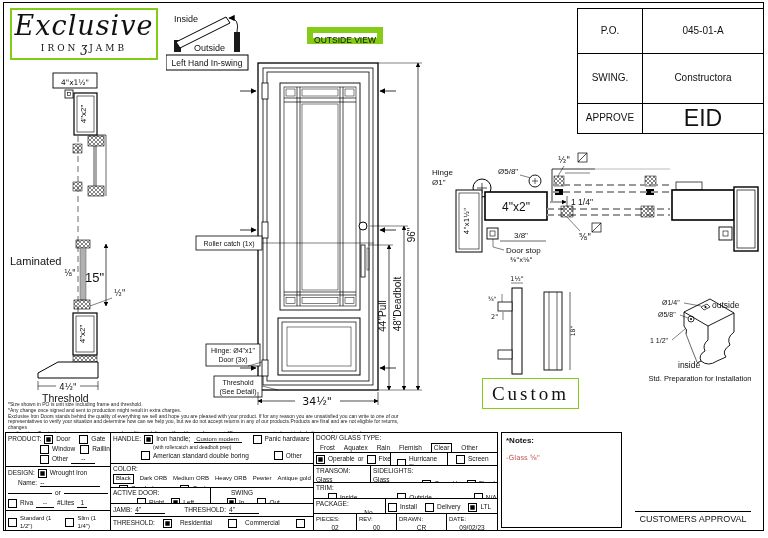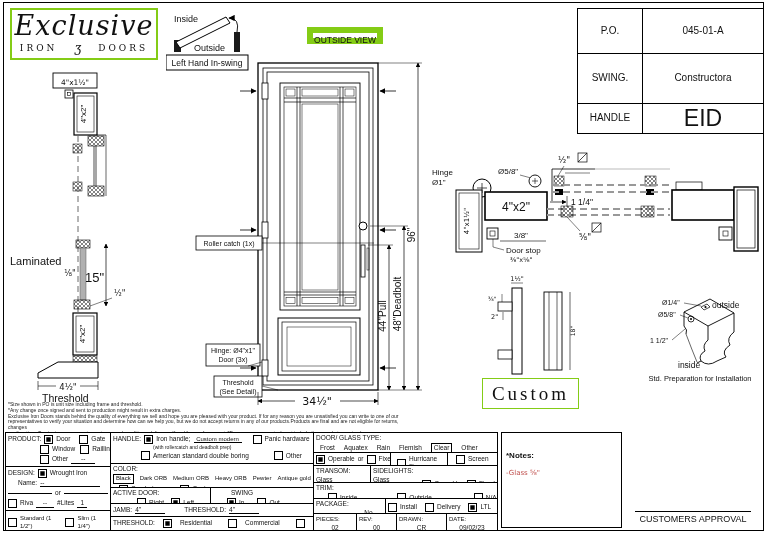--- a/index.html
+++ b/index.html
@@ -25,24 +25,24 @@
 </style>
 </head>
 <body>
 
 <div id="sheet">
 
   <div class="abs" style="left:3px;top:2px;width:761px;height:529px;border:1.5px solid #000;box-sizing:border-box;"></div>
 
   <div class="abs bx" style="left:10px;top:8px;width:148px;height:52px;border-width:2px;text-align:center;">
     <div style="font-family:'DejaVu Serif',serif;font-style:italic;font-size:27px;line-height:30px;margin-top:1px;letter-spacing:1px;">Exclusive</div>
-    <div style="display:flex;justify-content:center;align-items:center;gap:17px;font-family:'DejaVu Serif',serif;font-size:9px;letter-spacing:3px;">
+    <div style="display:flex;justify-content:center;align-items:center;gap:2px;font-family:'DejaVu Serif',serif;font-size:9px;letter-spacing:3px;">
       <span>IRON</span>
       <span style="font-style:italic;font-size:12px;letter-spacing:0;">ʒ</span>
-      <span>DOORS</span>
+      <span>JAMB</span>
     </div>
   </div>
 
   <svg class="abs" style="left:166px;top:8px;" width="84" height="72" viewBox="0 0 84 72">
     <defs>
       <pattern id="xh" width="4" height="4" patternUnits="userSpaceOnUse">
         <path d="M0,0L4,4 M4,0L0,4" stroke="#333" stroke-width="0.6"></path>
       </pattern>
       <marker id="arr" viewBox="0 0 10 10" refX="9" refY="5" markerWidth="7" markerHeight="7" orient="auto-start-reverse">
         <path d="M0,0L10,5L0,10z" fill="#000"></path>
@@ -66,21 +66,21 @@
   <div class="abs cell" style="left:642px;top:8px;width:122px;height:46px;font-size:10px;display:flex;align-items:center;justify-content:center;">
     <span>045-01-A</span>
     </div>
   <div class="abs cell" style="left:577px;top:53px;width:66px;height:51px;font-size:10px;display:flex;align-items:center;justify-content:center;">
     <span>SWING.</span>
     </div>
   <div class="abs cell" style="left:642px;top:53px;width:122px;height:51px;font-size:10px;display:flex;align-items:center;justify-content:center;">
     <span>Constructora</span>
     </div>
   <div class="abs cell" style="left:577px;top:103px;width:66px;height:31px;font-size:10px;display:flex;align-items:center;justify-content:center;">
-    <span>HANDLE</span>
+    <span>APPROVE</span>
     </div>
   <div class="abs cell" style="left:642px;top:103px;width:122px;height:31px;font-size:23px;display:flex;align-items:center;justify-content:center;">
     <span>EID</span>
     </div>
 
   <svg class="abs" style="left:10px;top:60px;" width="150" height="345" viewBox="0 0 150 345">
     <rect x="43" y="13" width="44" height="15" fill="#fff" stroke="#000" stroke-width="0.9"></rect>
     <text x="65" y="24.5" font-size="7.5" text-anchor="middle" class="fr">4"x1½"</text>
     <rect x="55" y="30" width="8" height="8" fill="#fff" stroke="#000" stroke-width="0.8"></rect>
     <rect x="57.5" y="32.5" width="3" height="3" fill="none" stroke="#000" stroke-width="0.6"></rect>
@@ -579,21 +579,21 @@
   </div>
   <div class="cell" style="left:396px;top:513px;width:51px;height:18px;">
     <span class="lblsm">DRAWN:</span>
     <div style="text-align:center;"><span class="u" style="min-width:26px;">CR</span></div>
   </div>
   <div class="cell" style="left:446px;top:513px;width:52px;height:18px;">
     <span class="lblsm">DATE:</span>
     <div style="text-align:center;"><span class="u" style="min-width:36px;">09/02/23</span></div>
   </div>
 
-  <div class="cell" style="left:501px;top:432px;width:121px;height:96px;padding:18px 4px;">
+  <div class="cell" style="left:501px;top:432px;width:121px;height:96px;padding:3px 4px;">
     <div style="font-size:8px;font-weight:bold;">*Notes:</div>
     <div style="font-size:7px;color:#c0504d;margin-top:8px;font-family:'DejaVu Sans',sans-serif;">-Glass ⅝"</div>
   </div>
 
   <div class="abs" style="left:635px;top:511px;width:116px;height:0;border-top:1.3px solid #000;"></div>
   <div class="abs" style="left:630px;top:514px;width:126px;font-size:9px;text-align:center;">
     <span>CUSTOMERS APPROVAL</span></div>
 
 </div>
 

